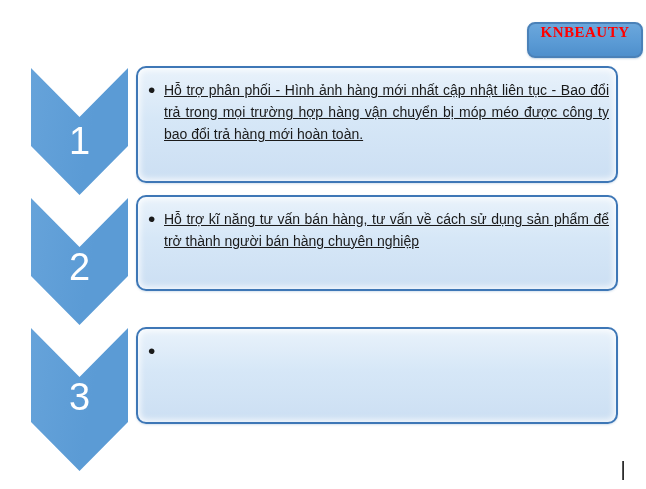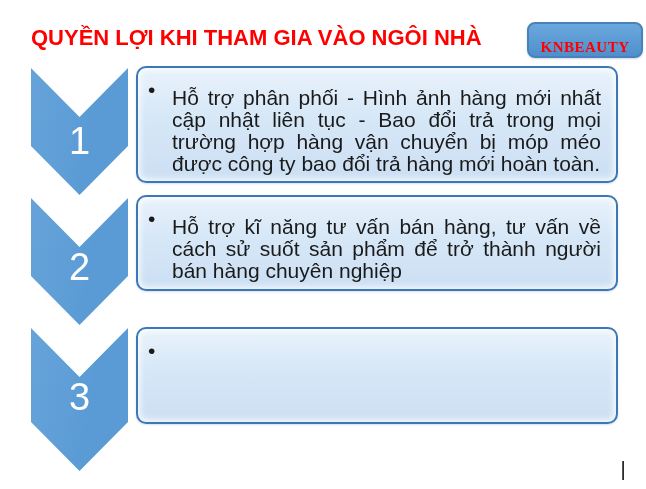--- a/index.html
+++ b/index.html
@@ -15,21 +15,21 @@
     position:absolute;left:31px;top:24px;width:500px;
     font-size:22px;font-weight:bold;line-height:28px;
     color:#FF0000;white-space:nowrap;letter-spacing:0px;
   }
   
   #badge{
     position:absolute;left:527px;top:22px;width:116px;height:36px;
     background:linear-gradient(180deg,#6BA7DC,#5B9BD5 55%,#4E8FCC);
     border:2px solid #4A81B8;border-radius:8px;
     box-sizing:border-box;
-    display:flex;align-items:flex-end;justify-content:center;
+    display:flex;align-items:flex-start;justify-content:center;
     box-shadow:0 1px 2px rgba(100,140,180,.35);
   }
   #badge .badge-label{
     font-family:"Liberation Serif", serif;
     font-weight:bold;font-size:15px;letter-spacing:.5px;
     color:#FF0000;
   }
   
   .chevron{
     position:absolute;left:31px;width:97px;
@@ -59,36 +59,35 @@
   #box3{top:327px;height:97px;}
   .box-inner{
     display:flex;align-items:flex-start;
     padding:11px 7px 0 10px;
   }
   .bullet{
     flex:0 0 16px;width:16px;
     font-size:21px;line-height:22px;color:#1A1A1A;
   }
   .benefit-text{
-    flex:1;margin:8px;
-    font-size:21px;line-height:22px;color:#1A1A1A;
-    text-align:justify;text-justify:inter-word;
+    flex:1;margin:0;
+    font-size:14px;line-height:22px;color:#1A1A1A;
+    text-align:justify;text-justify:inter-word;text-decoration:underline;
   }
   
   #cursor-mark{
     position:absolute;left:616px;top:457px;width:14px;height:24px;
     font-size:20px;line-height:24px;color:#111111;text-align:center;
   }
 </style>
 </head>
 <body>
 
 <div id="slide">
 
-  <div id="title">QUYỀN LỢI KHI THAM GIA VÀO NGÔI NHÀ</div>
 
   <div id="badge">
     <span class="badge-label">KNBEAUTY</span>
   </div>
 
   <div id="chev1" class="chevron">
     <span class="step-num">1</span>
   </div>
   <div id="chev2" class="chevron">
     <span class="step-num">2</span>
@@ -100,21 +99,21 @@
   <div id="box1" class="box">
     <div class="box-inner">
       <span class="bullet">•</span>
       <p class="benefit-text">Hỗ trợ phân phối - Hình ảnh hàng mới nhất cập nhật liên tục - Bao đổi trả trong mọi trường hợp hàng vận chuyển bị móp méo được công ty bao đổi trả hàng mới hoàn toàn.</p>
     </div>
   </div>
 
   <div id="box2" class="box">
     <div class="box-inner">
       <span class="bullet">•</span>
-      <p class="benefit-text">Hỗ trợ kĩ năng tư vấn bán hàng, tư vấn về cách sử suốt sản phẩm để trở thành người bán hàng chuyên nghiệp</p>
+      <p class="benefit-text">Hỗ trợ kĩ năng tư vấn bán hàng, tư vấn về cách sử dụng sản phẩm để trở thành người bán hàng chuyên nghiệp</p>
     </div>
   </div>
 
   <div id="box3" class="box">
     <div class="box-inner">
       <span class="bullet">•</span>
     </div>
   </div>
 
   <div id="cursor-mark">|</div>

